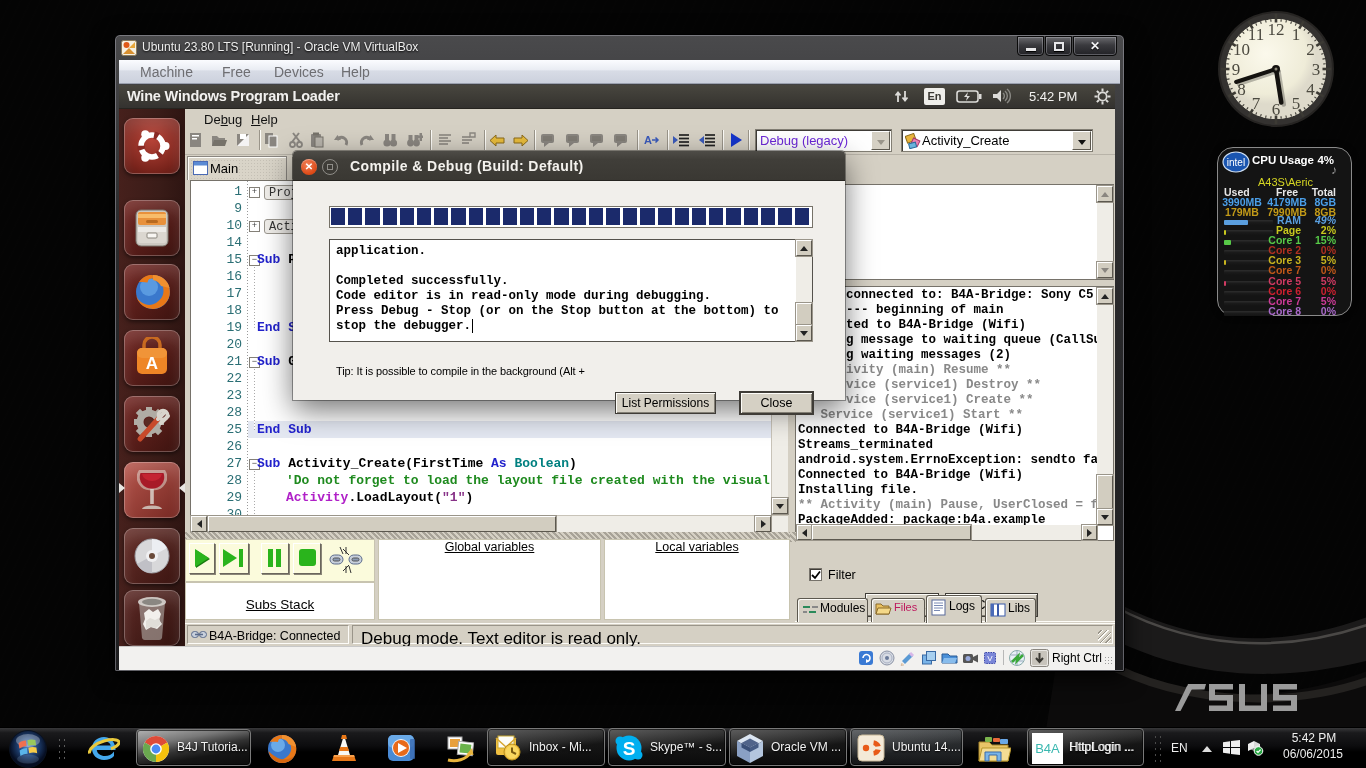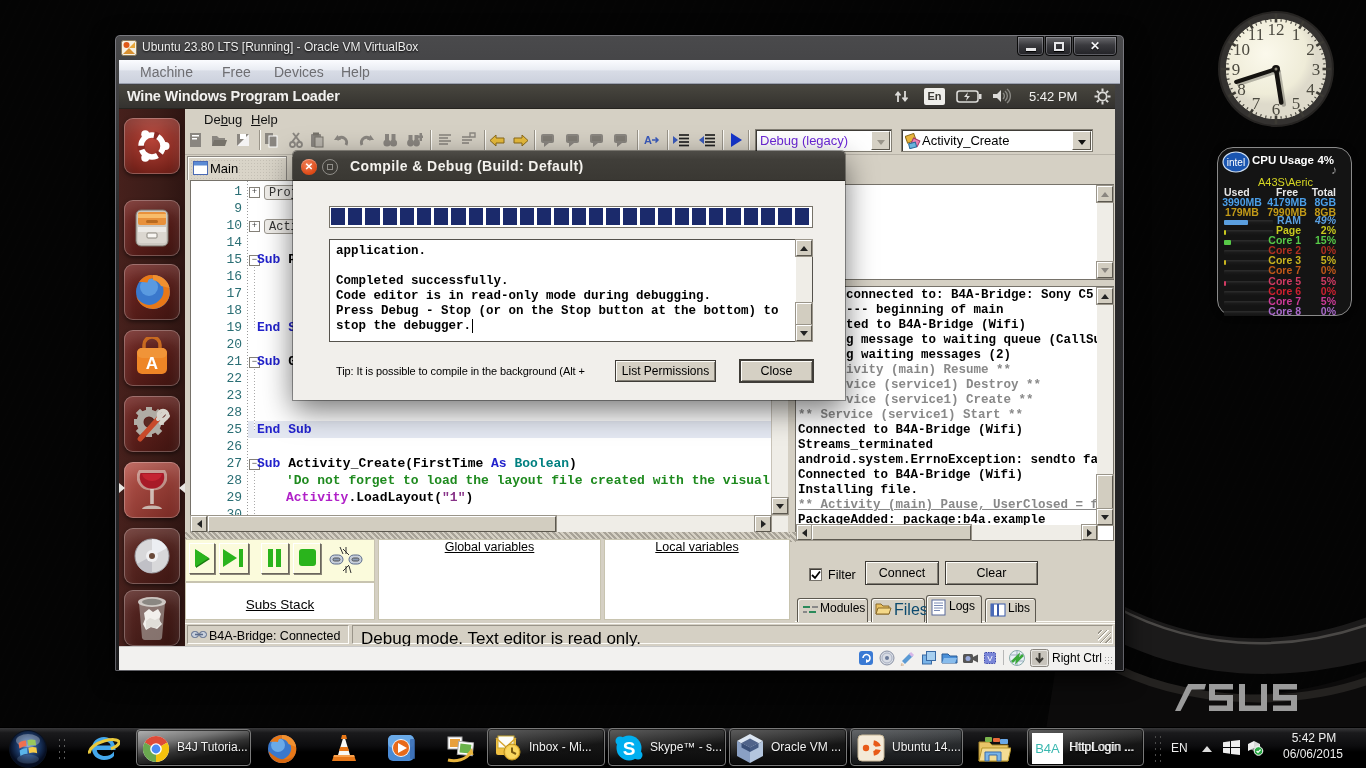--- a/index.html
+++ b/index.html
@@ -1,20 +1,20 @@
 <!DOCTYPE html>
 <html><head><meta charset="utf-8">
 <style>
 html,body{margin:0;padding:0;width:1366px;height:768px;overflow:hidden;background:#020202;}
 *{box-sizing:border-box;}
 .a{position:absolute;}
 body{font-family:"Liberation Sans",sans-serif;}
 .mono{font-family:"Liberation Mono",monospace;}
 .sunk2{box-shadow:inset 1px 1px 0 #3f3c37, inset -1px -1px 0 #fdfcf8;}
-.btn{background:#d5d0c4;border:1px solid #3f3c37;box-shadow:inset 1px 1px 0 #fdfcf8, inset -1px -1px 0 #827e74;color:#000;text-align:center;}
+.btn{background:#d5d0c4;border:1px solid #3f3c37;box-shadow:inset 1px 1px 0 #fdfcf8, inset -1px -1px 0 #827e74;color:#000;text-align:center;margin-top:32px;}
 .tri-up{width:0;height:0;border-left:4px solid transparent;border-right:4px solid transparent;border-bottom:5px solid #222;}
 .tri-dn{width:0;height:0;border-left:4px solid transparent;border-right:4px solid transparent;border-top:5px solid #222;}
 .tri-lf{width:0;height:0;border-top:4px solid transparent;border-bottom:4px solid transparent;border-right:5px solid #222;}
 .tri-rt{width:0;height:0;border-top:4px solid transparent;border-bottom:4px solid transparent;border-left:5px solid #222;}
 .sbtn{background:#d2cdc0;border:1px solid #fff;border-right-color:#5c584f;border-bottom-color:#5c584f;box-shadow:0 0 0 1px #9a958a;display:flex;align-items:center;justify-content:center;}
 </style></head><body>
 
 <div class="a" style="left:0;top:0;width:1366px;height:768px;background:#040404;"></div>
 <div class="a" style="left:0;top:0;width:1366px;height:768px;background:repeating-linear-gradient(115deg, rgba(30,27,25,.5) 0 2px, rgba(5,5,5,0) 2px 9px);opacity:.06;"></div>
 <svg class="a" style="left:1040px;top:520px;" width="326" height="248" viewBox="0 0 326 248">
@@ -561,21 +561,21 @@
 <div class="a mono" style="left:846px;top:348px;font-size:12.5px;font-weight:bold;color:#000;white-space:pre;overflow:hidden;max-width:251px;">g waiting messages (2)</div>
 <div class="a mono" style="left:846px;top:363px;font-size:12.5px;font-weight:bold;color:#888;white-space:pre;overflow:hidden;max-width:251px;">ivity (main) Resume **</div>
 <div class="a mono" style="left:846px;top:378px;font-size:12.5px;font-weight:bold;color:#888;white-space:pre;overflow:hidden;max-width:251px;">vice (service1) Destroy **</div>
 <div class="a mono" style="left:846px;top:393px;font-size:12.5px;font-weight:bold;color:#888;white-space:pre;overflow:hidden;max-width:251px;">vice (service1) Create **</div>
 <div class="a mono" style="left:798px;top:408px;font-size:12.5px;font-weight:bold;color:#888;white-space:pre;overflow:hidden;max-width:299px;">** Service (service1) Start **</div>
 <div class="a mono" style="left:798px;top:423px;font-size:12.5px;font-weight:bold;color:#000;white-space:pre;overflow:hidden;max-width:299px;">Connected to B4A-Bridge (Wifi)</div>
 <div class="a mono" style="left:798px;top:438px;font-size:12.5px;font-weight:bold;color:#000;white-space:pre;overflow:hidden;max-width:299px;">Streams_terminated</div>
 <div class="a mono" style="left:798px;top:453px;font-size:12.5px;font-weight:bold;color:#000;white-space:pre;overflow:hidden;max-width:299px;">android.system.ErrnoException: sendto fa</div>
 <div class="a mono" style="left:798px;top:468px;font-size:12.5px;font-weight:bold;color:#000;white-space:pre;overflow:hidden;max-width:299px;">Connected to B4A-Bridge (Wifi)</div>
 <div class="a mono" style="left:798px;top:483px;font-size:12.5px;font-weight:bold;color:#000;white-space:pre;overflow:hidden;max-width:299px;">Installing file.</div>
-<div class="a mono" style="left:798px;top:498px;font-size:12.5px;font-weight:bold;color:#888;white-space:pre;overflow:hidden;max-width:299px;text-decoration:underline;">** Activity (main) Pause, UserClosed = f</div>
+<div class="a mono" style="left:798px;top:498px;font-size:12.5px;font-weight:bold;color:#888;white-space:pre;overflow:hidden;max-width:299px;">** Activity (main) Pause, UserClosed = f</div>
 <div class="a mono" style="left:798px;top:513px;font-size:12.5px;font-weight:bold;color:#000;white-space:pre;overflow:hidden;max-width:299px;">PackageAdded: package:b4a.example</div>
 <div class="a" style="left:1097px;top:287px;width:16px;height:238px;background:#efede7;"></div>
 <div class="a sbtn" style="left:1097px;top:288px;width:16px;height:16px;">
     <div class="tri-up"></div>
   </div>
 <div class="a sbtn" style="left:1097px;top:475px;width:16px;height:34px;"></div>
 <div class="a sbtn" style="left:1097px;top:509px;width:16px;height:16px;">
     <div class="tri-dn"></div>
   </div>
 <div class="a" style="left:796px;top:525px;width:301px;height:15px;background:#efede7;"></div>
@@ -604,21 +604,21 @@
         <line x1="7" y1="8" x2="14" y2="8" stroke="#2a8a5a"></line>
       </g>
     </svg>
     <div class="a" style="left:22px;top:2px;font-size:12px;color:#000;">Modules</div>
   </div>
 <div class="a" style="left:871px;top:598px;width:54px;height:24px;background:#d5d0c4;border:1px solid #5c584f;border-bottom:none;border-radius:3px 3px 0 0;box-shadow:inset 1px 1px 0 #fdfcf8;z-index:2;">
     <svg class="a" style="left:3px;top:3px;" width="18" height="14">
       <path d="M1,12 L1,2 L6,2 L8,4 L14,4 L14,12 Z" fill="#e8c060" stroke="#8a6a2a"></path>
       <path d="M3,6 L16,6 L14,12 L1,12 Z" fill="#f4d888" stroke="#8a6a2a"></path>
     </svg>
-    <div class="a" style="left:22px;top:2px;font-size:16px;color:#0c4a6e;">Files</div>
+    <div class="a" style="left:22px;top:2px;font-size:11px;color:#be185d;">Files</div>
   </div>
 <div class="a" style="left:926px;top:595px;width:56px;height:28px;background:#d5d0c4;border:1px solid #5c584f;border-bottom:none;border-radius:3px 3px 0 0;box-shadow:inset 1px 1px 0 #fdfcf8;z-index:3;">
     <svg class="a" style="left:4px;top:3px;" width="16" height="18">
       <rect x="1" y="1" width="13" height="15" fill="#fff" stroke="#5a6a9a"></rect>
       <g stroke="#7a8ab4" stroke-width="1">
         <line x1="3" y1="4" x2="12" y2="4"></line>
         <line x1="3" y1="6.5" x2="12" y2="6.5"></line>
         <line x1="3" y1="9" x2="12" y2="9"></line>
         <line x1="3" y1="11.5" x2="9" y2="11.5"></line>
       </g>

